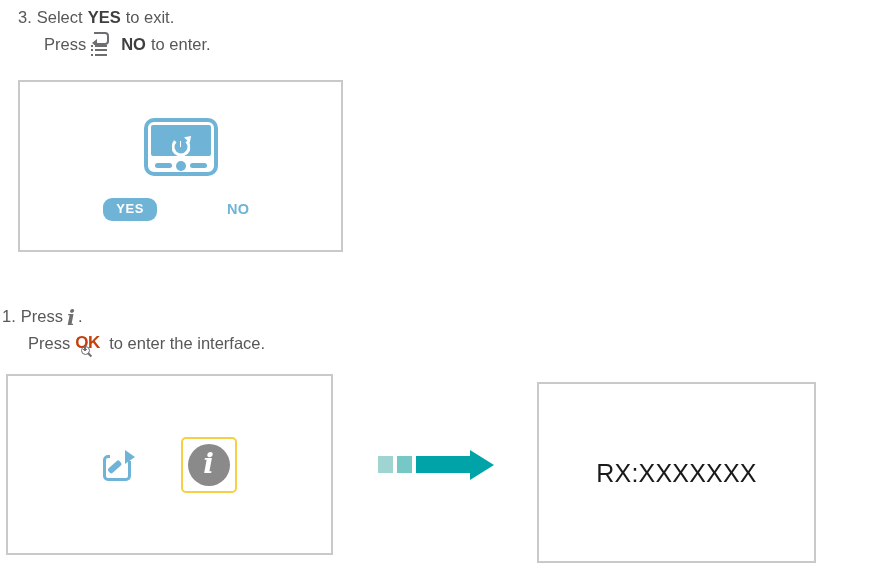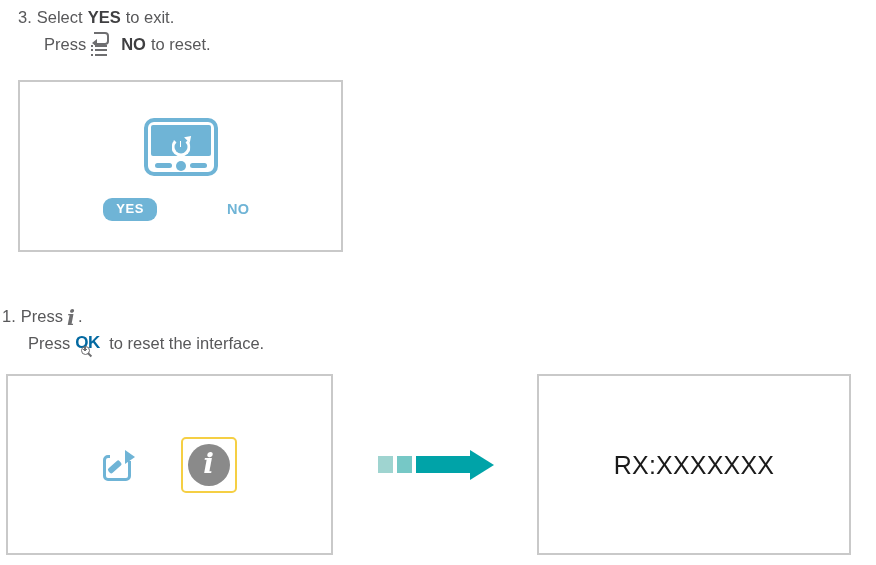--- a/index.html
+++ b/index.html
@@ -111,21 +111,21 @@
     height: 26px;
     margin: 0 4px 0 5px;
   }
   .icon-ok-zoom .ok {
     position: absolute;
     left: 0;
     top: -1px;
     font-size: 17px;
     font-weight: bold;
     letter-spacing: -0.5px;
-    color: #0369a1;
+    color: #c2410c;
     font-family: "Liberation Sans", sans-serif;
   }
   .icon-ok-zoom .mag-c {
     position: absolute;
     left: 6px;
     top: 15px;
     width: 7px;
     height: 7px;
     border: 1.5px solid #6e6e70;
     border-radius: 50%;
@@ -159,21 +159,21 @@
 
   
   .screen-box {
     position: absolute;
     background: #ffffff;
     border: 2px solid #c9c9c9;
     box-sizing: border-box;
   }
   #screen-reset-confirm { left: 18px; top: 80px; width: 325px; height: 172px; }
   #screen-menu-info     { left: 6px;  top: 374px; width: 327px; height: 181px; }
-  #screen-rxtx          { left: 537px; top: 374px; width: 314px; height: 181px; }
+  #screen-rxtx          { left: 537px; top: 382px; width: 279px; height: 181px; }
 
   
   .reset-icon {
     position: absolute;
     left: 50%;
     transform: translateX(-50%);
     top: 36px;
     width: 74px;
     height: 58px;
   }
@@ -432,21 +432,21 @@
       <span class="dt d1"></span>
         <span class="ml l1"></span>
       <span class="dt d2"></span>
         <span class="ml l2"></span>
       <span class="dt d3"></span>
         <span class="ml l3"></span>
     </span>
     <span class="sp"></span>
     <span class="txt bold">NO</span>
     <span class="sp"></span>
-    <span class="txt">to reset.</span>
+    <span class="txt">to enter.</span>
   </div>
 </div>
 
 <div class="screen-box" id="screen-reset-confirm">
   <div class="reset-icon">
     <span class="body"></span>
     <span class="screen"></span>
     <span class="ring"></span>
     <span class="tick"></span>
     <span class="ring-arrow"></span>
@@ -470,21 +470,21 @@
   </div>
   <div class="line indent">
     <span class="txt">Press</span>
     <span class="glyph icon-ok-zoom">
       <span class="ok">OK</span>
       <span class="mag-c"></span>
       <span class="mag-h"></span>
       <span class="mag-v"></span>
       <span class="mag-stem"></span>
     </span>
-    <span class="txt">to reset the interface.</span>
+    <span class="txt">to enter the interface.</span>
   </div>
 </div>
 
 <div class="screen-box" id="screen-menu-info">
   <div class="menu-row">
     <div class="icon-share">
       <span class="frame"></span>
       <span class="notch"></span>
       <span class="arrow-stem"></span>
       <span class="arrow-head"></span>

